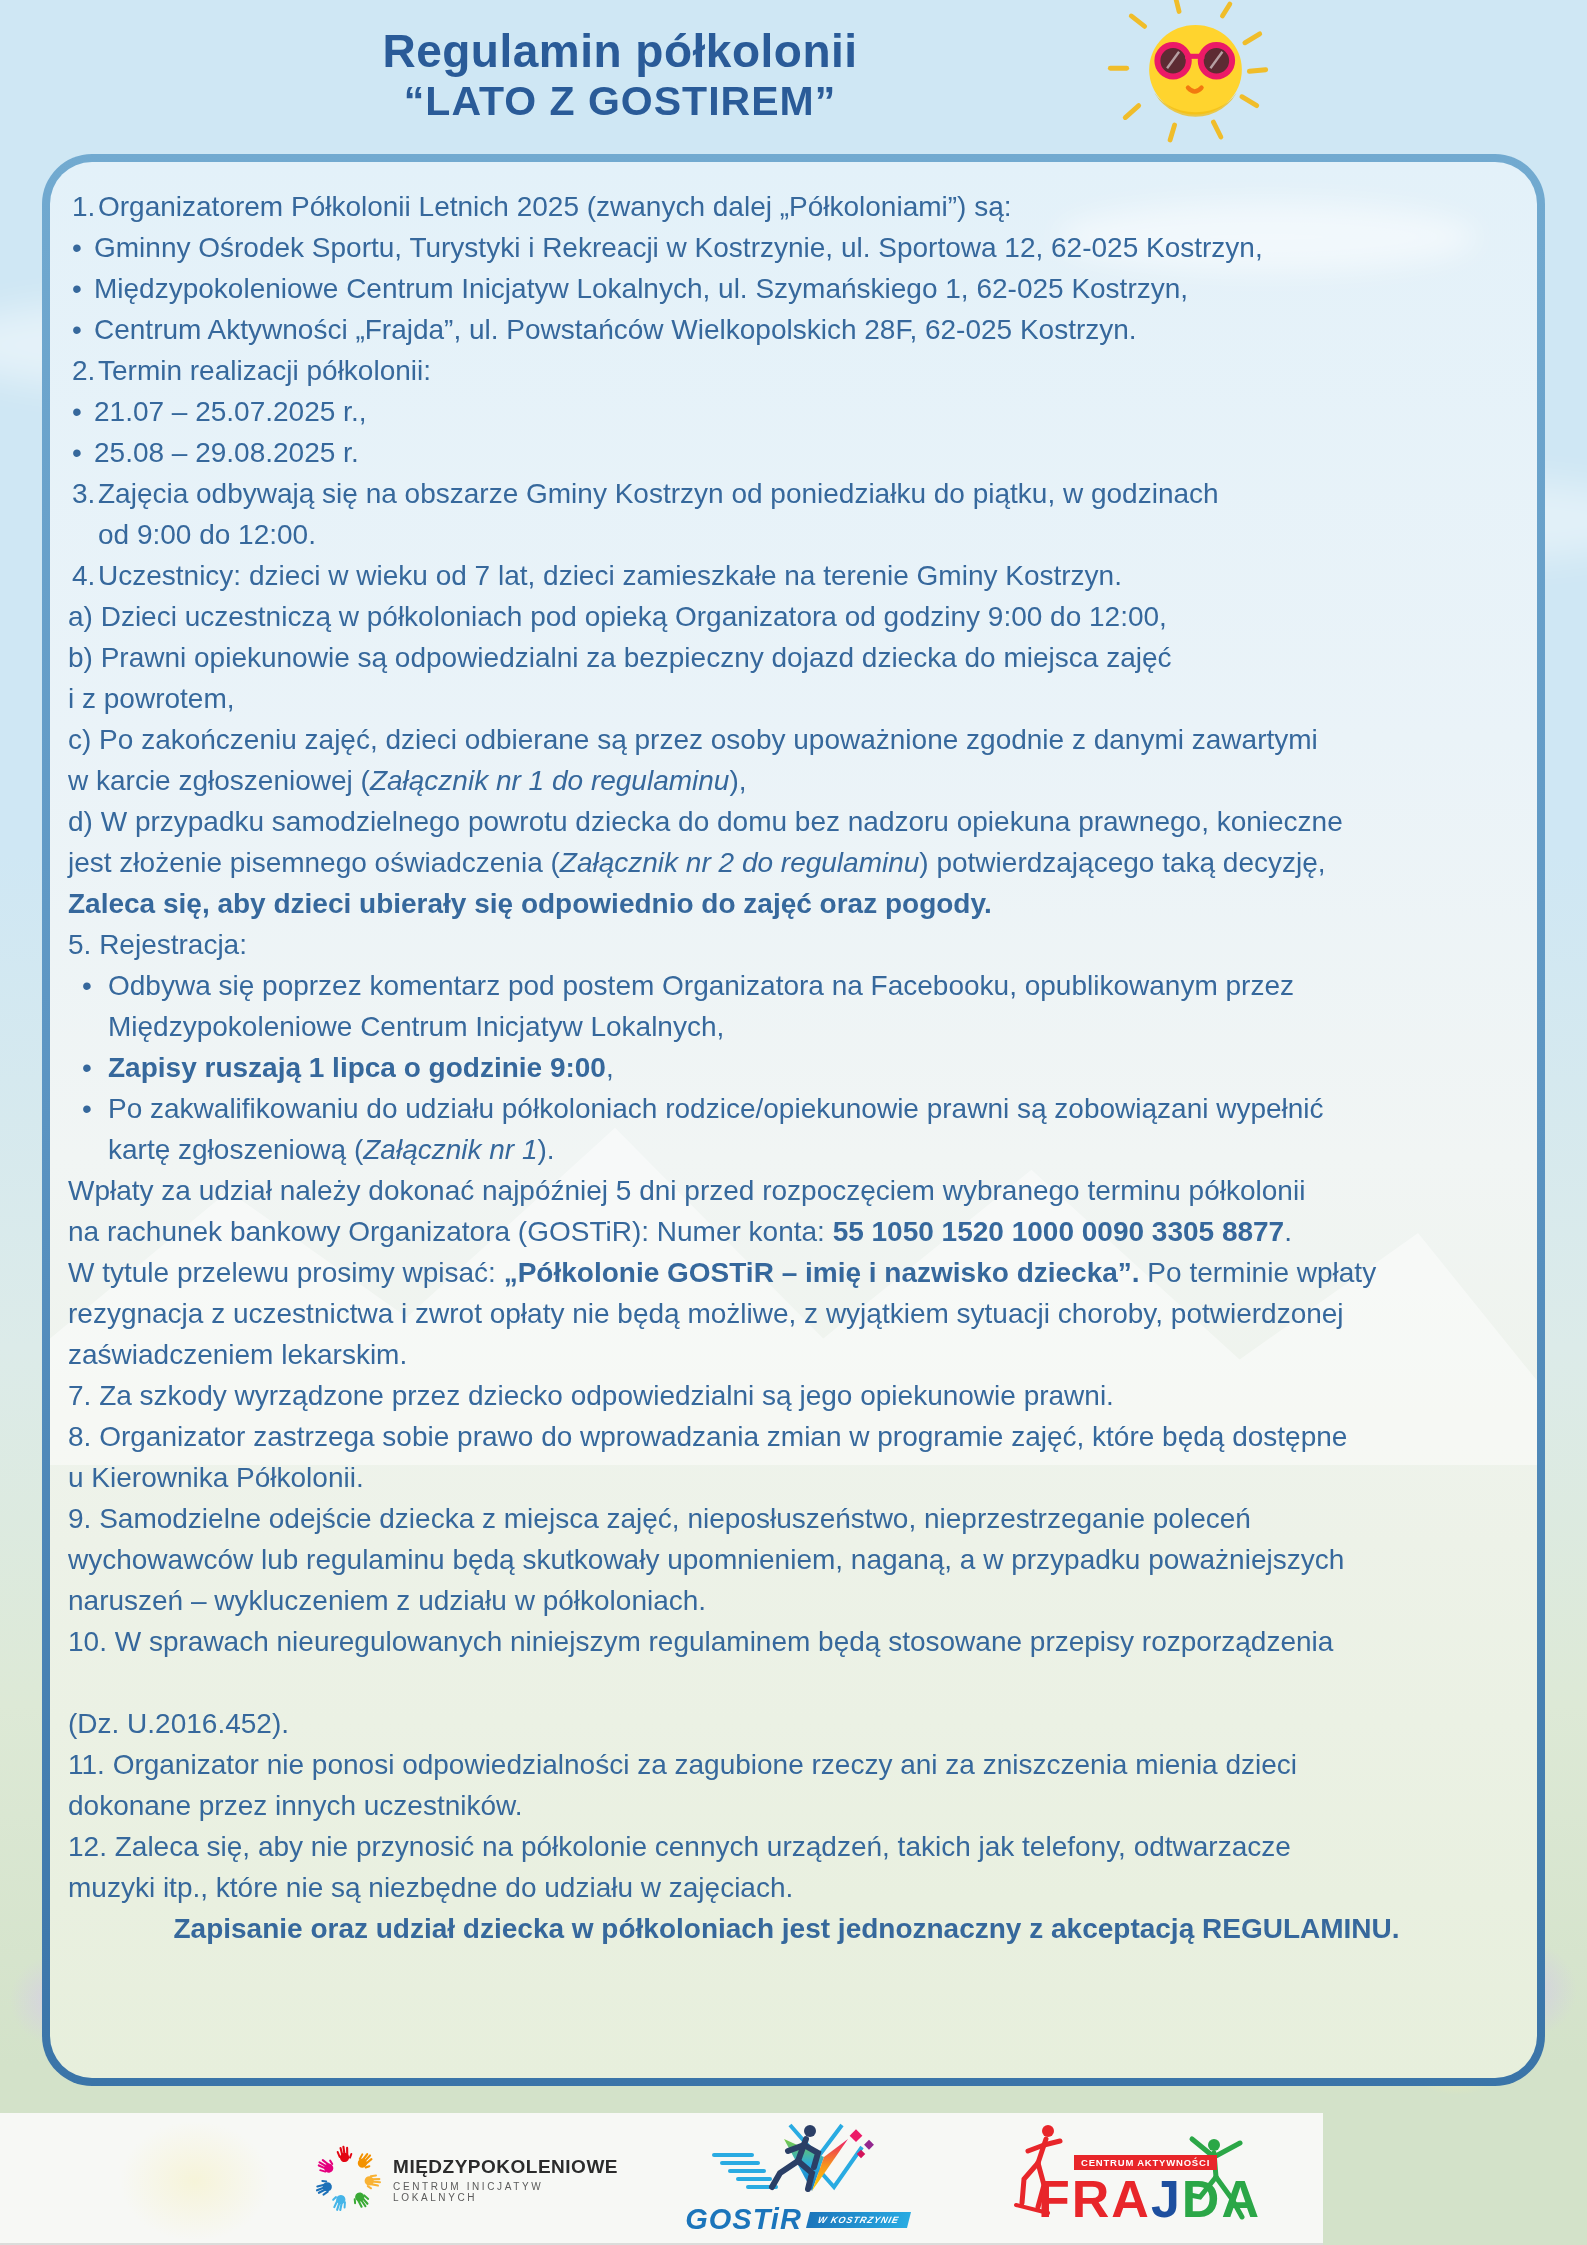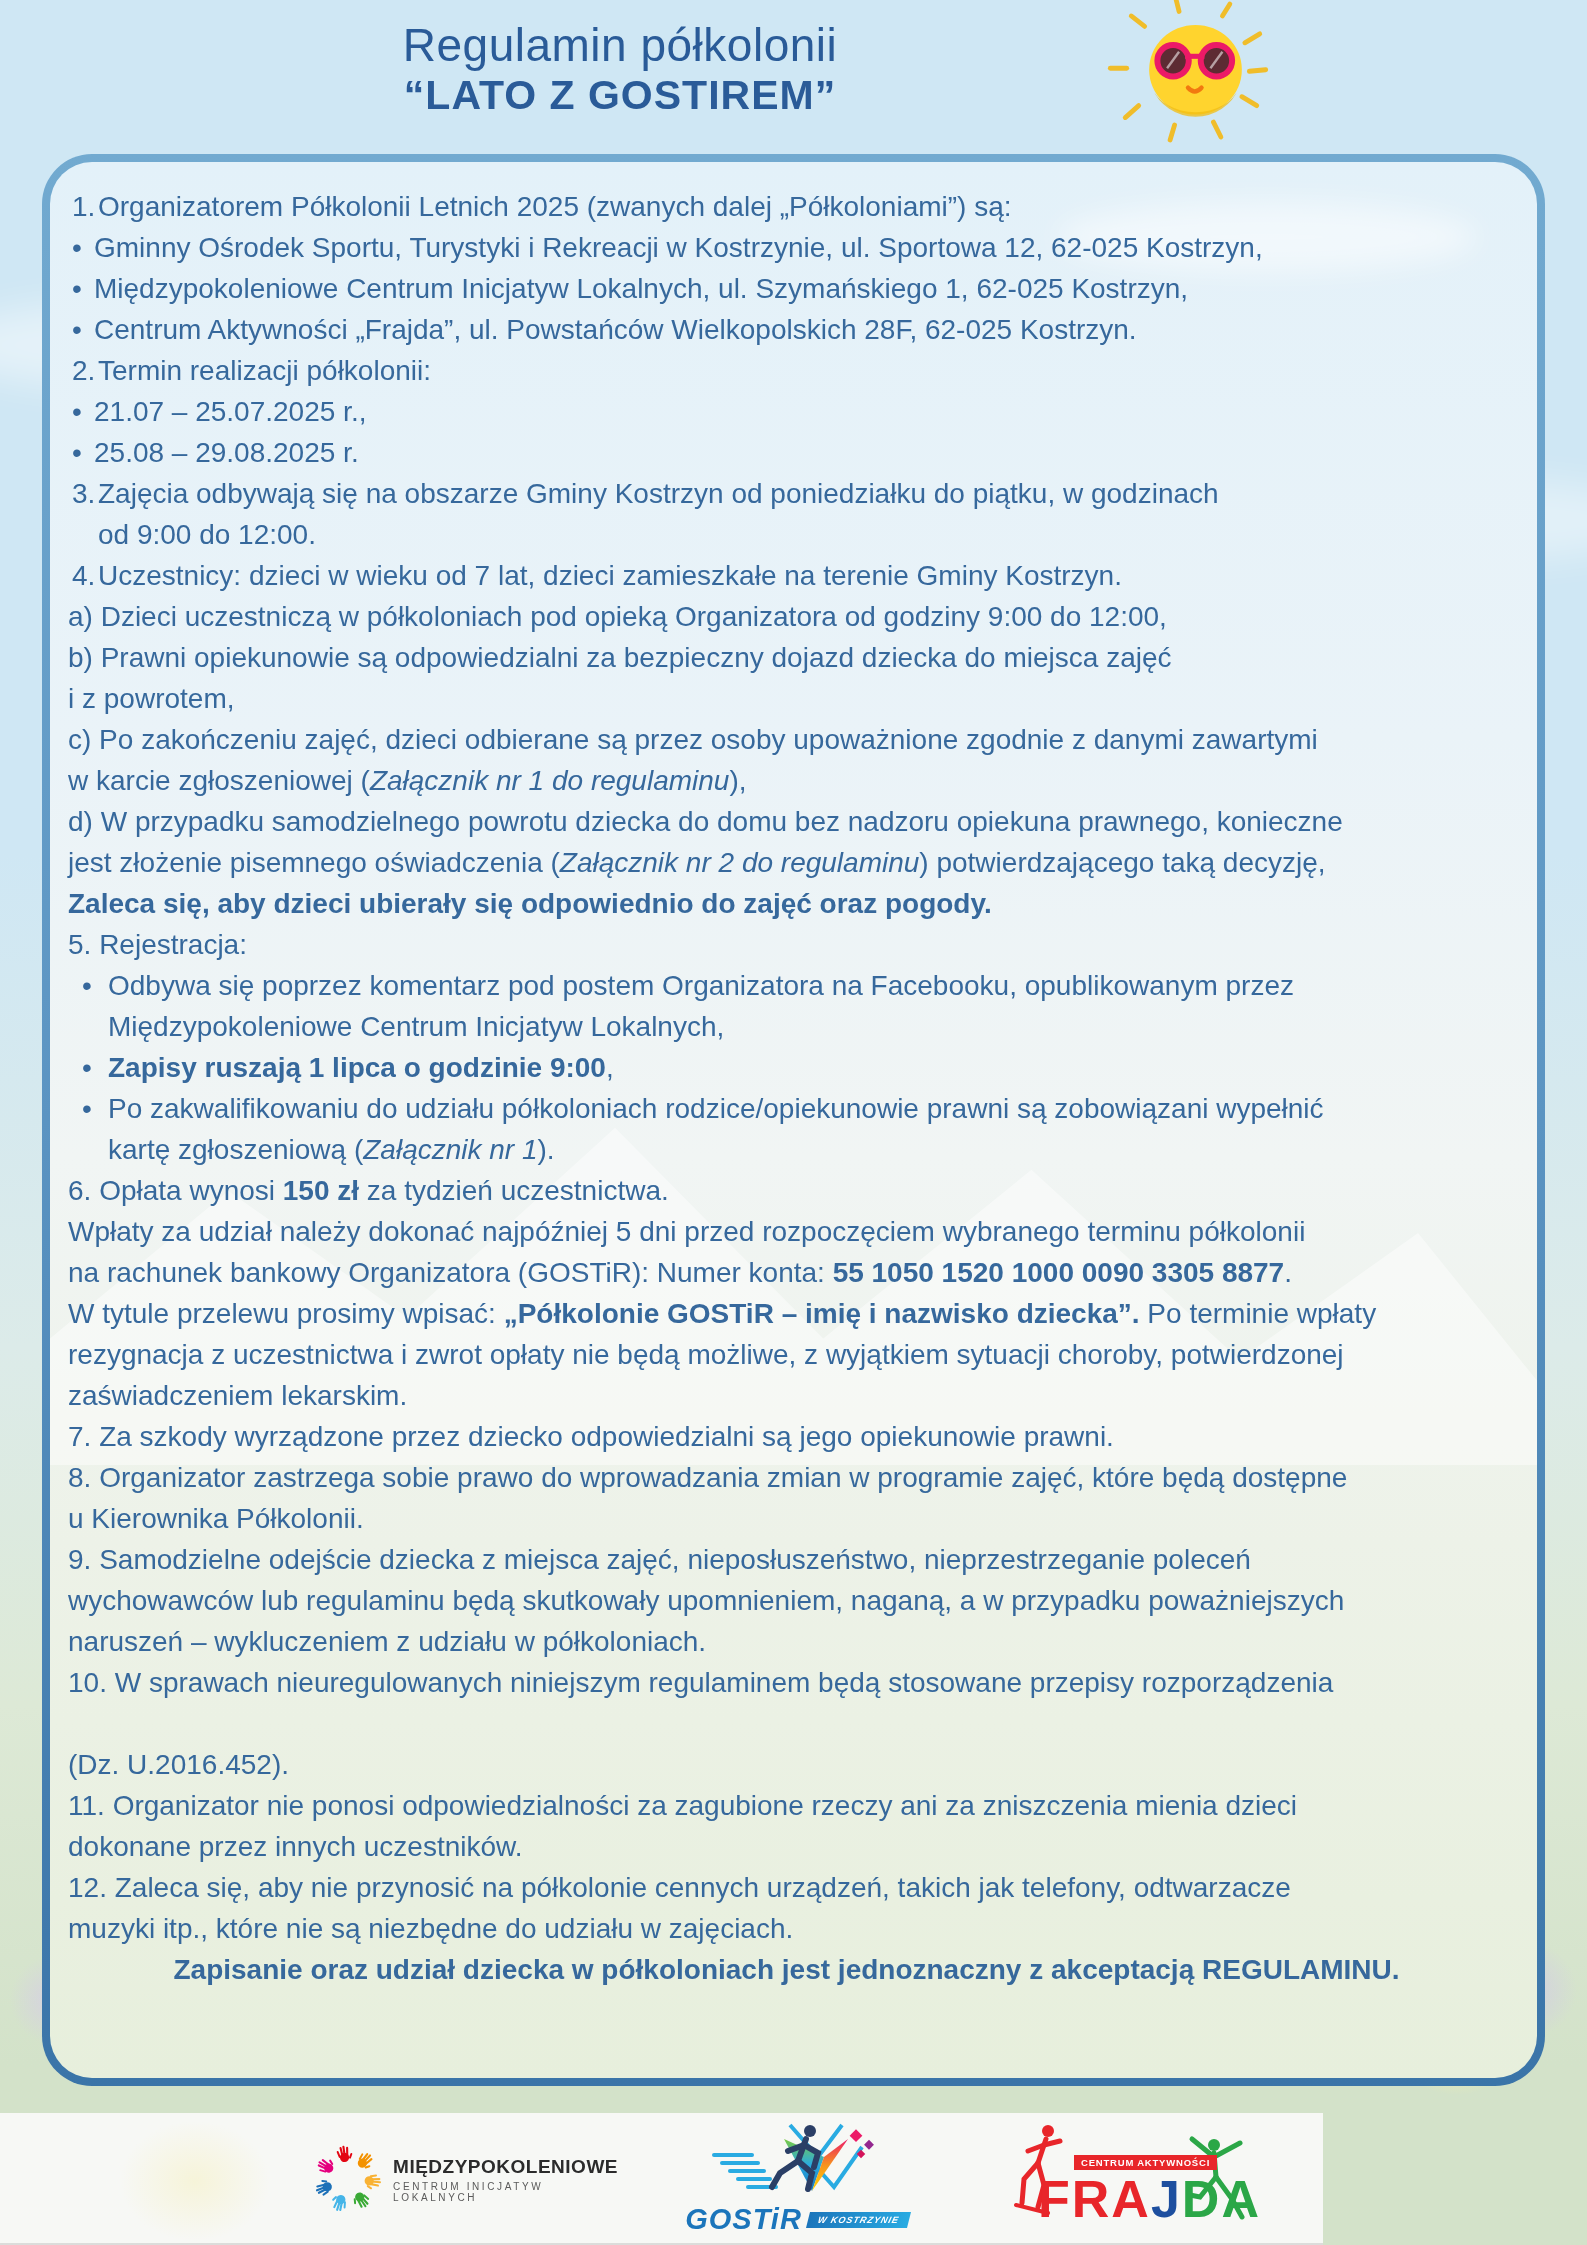--- a/index.html
+++ b/index.html
@@ -34,21 +34,21 @@
   
   .decor{position:absolute;border-radius:50%;pointer-events:none;}
   .decor.cloud1{left:-60px;top:300px;width:420px;height:90px;background:rgba(255,255,255,.45);filter:blur(18px);}
   .decor.cloud2{right:-80px;top:480px;width:380px;height:80px;background:rgba(255,255,255,.4);filter:blur(18px);}
   .decor.flower-y{right:70px;top:2005px;width:120px;height:90px;background:radial-gradient(closest-side,rgba(250,242,165,.9),rgba(250,242,165,0));}
   .decor.flower-l{right:10px;top:1940px;width:110px;height:100px;background:radial-gradient(closest-side,rgba(209,199,233,.8),rgba(209,199,233,0));}
   .decor.flower-l2{left:10px;top:1955px;width:90px;height:90px;background:radial-gradient(closest-side,rgba(214,201,235,.7),rgba(214,201,235,0));}
 
   
   .header{position:absolute;left:0;top:0;width:1240px;height:162px;text-align:center;}
-  .title-line1{margin-top:18px;font-size:46px;font-weight:400;color:var(--title-color);letter-spacing:.5px;}
+  .title-line1{margin-top:24px;font-size:46px;font-weight:700;color:var(--title-color);letter-spacing:.5px;}
   .title-line2{margin-top:0;font-size:41px;font-weight:800;color:var(--title-color);letter-spacing:1px;}
   .sun-wrap{position:absolute;left:1098px;top:-2px;width:195px;height:145px;}
 
   
   .content-box{
     position:absolute;left:42px;top:154px;width:1503px;height:1932px;
     border-radius:50px;padding:8px;
     background:linear-gradient(180deg,var(--border-top) 0%,#5b94c2 50%,var(--border-bottom) 100%);
   }
   .content-inner{
@@ -162,21 +162,20 @@
         <p class="para plain"><span>a) Dzieci uczestniczą w półkoloniach pod opieką Organizatora od godziny 9:00 do 12:00,</span></p>
         <p class="para plain"><span>b) Prawni opiekunowie są odpowiedzialni za bezpieczny dojazd dziecka do miejsca zajęć</span></p>
         <p class="para plain"><span>i z powrotem,</span></p>
         <p class="para plain"><span>c) Po zakończeniu zajęć, dzieci odbierane są przez osoby upoważnione zgodnie z danymi zawartymi</span><br><span>w karcie zgłoszeniowej (</span><span class="italic">Załącznik nr 1 do regulaminu</span><span>),</span></p>
         <p class="para plain"><span>d) W przypadku samodzielnego powrotu dziecka do domu bez nadzoru opiekuna prawnego, konieczne</span><br><span>jest złożenie pisemnego oświadczenia (</span><span class="italic">Załącznik nr 2 do regulaminu</span><span>) potwierdzającego taką decyzję,</span></p>
         <p class="para boldline"><span class="bold">Zaleca się, aby dzieci ubierały się odpowiednio do zajęć oraz pogody.</span></p>
         <p class="para plain"><span>5. Rejestracja:</span></p>
         <p class="para b2"><span class="marker">•</span><span>Odbywa się poprzez komentarz pod postem Organizatora na Facebooku, opublikowanym przez</span><br><span>Międzypokoleniowe Centrum Inicjatyw Lokalnych,</span></p>
         <p class="para b2"><span class="marker">•</span><span class="bold">Zapisy ruszają 1 lipca o godzinie 9:00</span><span>,</span></p>
         <p class="para b2"><span class="marker">•</span><span>Po zakwalifikowaniu do udziału  półkoloniach rodzice/opiekunowie prawni są zobowiązani wypełnić</span><br><span>kartę zgłoszeniową (</span><span class="italic">Załącznik nr 1</span><span>).</span></p>
-        <p class="para plain"><span>6. Opłata wynosi </span><span class="bold">150 zł</span><span> za tydzień uczestnictwa.</span></p>
         <p class="para plain"><span>Wpłaty za udział należy dokonać najpóźniej 5 dni przed rozpoczęciem wybranego terminu półkolonii</span><br><span>na rachunek bankowy Organizatora (GOSTiR): Numer konta: </span><span class="bold">55 1050 1520 1000 0090 3305 8877</span><span>.</span></p>
         <p class="para plain"><span>W tytule przelewu prosimy wpisać: </span><span class="bold">„Półkolonie GOSTiR – imię i nazwisko dziecka”.</span><span> Po terminie wpłaty</span><br><span>rezygnacja z uczestnictwa i zwrot opłaty nie będą możliwe, z wyjątkiem sytuacji choroby, potwierdzonej</span><br><span>zaświadczeniem lekarskim.</span></p>
         <p class="para plain"><span>7. Za szkody wyrządzone przez dziecko odpowiedzialni są jego opiekunowie prawni.</span></p>
         <p class="para plain"><span>8. Organizator zastrzega sobie prawo do wprowadzania zmian w programie zajęć, które będą dostępne</span><br><span>u Kierownika Półkolonii.</span></p>
         <p class="para plain"><span>9. Samodzielne odejście dziecka z miejsca zajęć, nieposłuszeństwo, nieprzestrzeganie poleceń</span><br><span>wychowawców lub regulaminu będą skutkowały upomnieniem, naganą, a w przypadku poważniejszych</span><br><span>naruszeń – wykluczeniem z udziału w półkoloniach.</span></p>
         <p class="para plain"><span>10. W sprawach nieuregulowanych niniejszym regulaminem będą stosowane przepisy rozporządzenia</span><br><br><span>(Dz. U.2016.452).</span></p>
         <p class="para plain"><span>11. Organizator nie ponosi odpowiedzialności za zagubione rzeczy ani za zniszczenia mienia dzieci</span><br><span>dokonane przez innych uczestników.</span></p>
         <p class="para plain"><span>12. Zaleca się, aby nie przynosić na półkolonie cennych urządzeń, takich jak telefony, odtwarzacze</span><br><span>muzyki itp., które nie są niezbędne do udziału w zajęciach.</span></p>
         <p class="para center"><span class="bold">Zapisanie oraz udział dziecka w półkoloniach jest jednoznaczny z akceptacją REGULAMINU.</span></p>
       </div>

